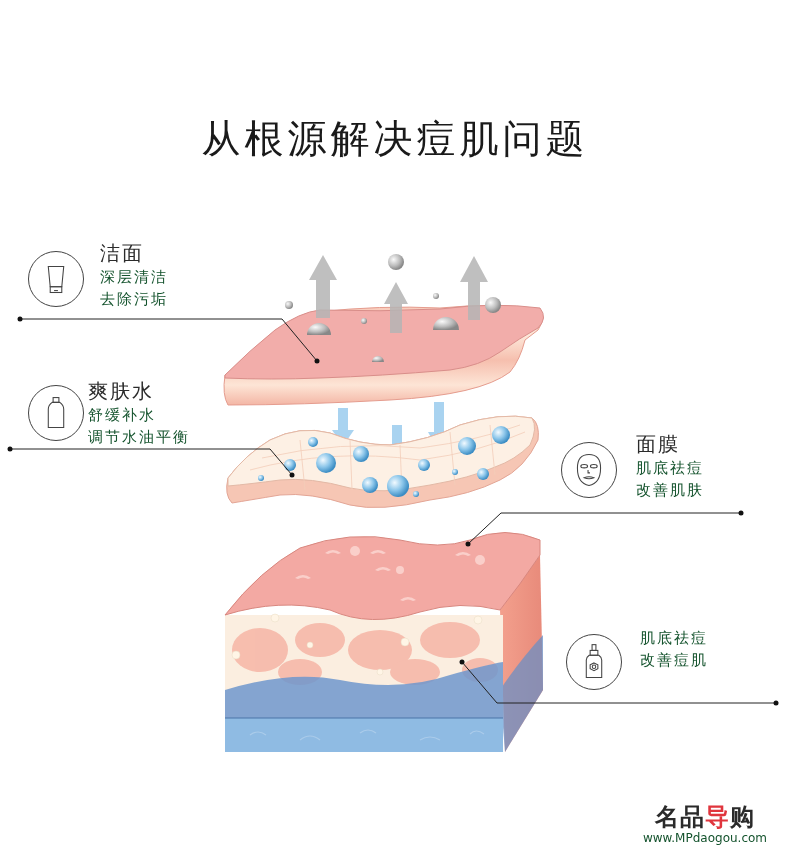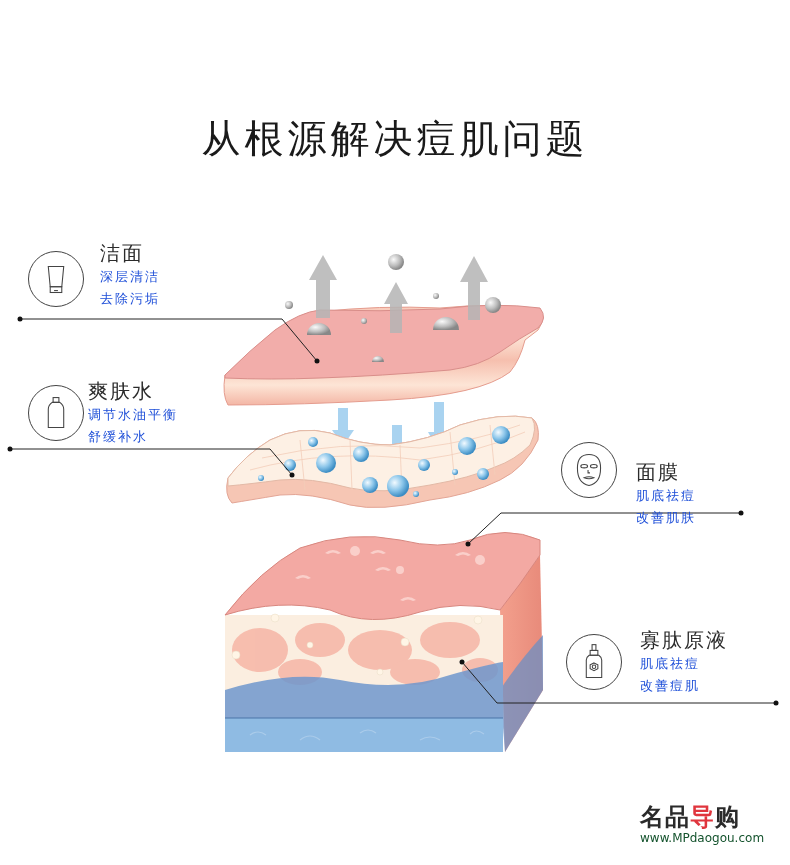--- a/index.html
+++ b/index.html
@@ -3,25 +3,25 @@
 <meta charset="utf-8">
 <style>
   html, body { margin:0; padding:0; background:#ffffff; }
   body { width:790px; height:865px; position:relative; overflow:hidden;
          font-family:"DejaVu Sans", "Liberation Sans", sans-serif; color:#333; }
   .title { position:absolute; left:0; width:790px; top:112px; text-align:center;
            font-size:39px; letter-spacing:4px; color:#1a1a1a; font-weight:normal; }
   .illus { position:absolute; left:0; top:0; width:790px; height:865px; }
   .label { position:absolute; text-align:left; }
   .label .h { font-size:20px; color:#2b2b2b; letter-spacing:2px; line-height:26px; }
-  .label .s { font-size:13px; color:#1d4ed8; letter-spacing:2px; line-height:22px; }
+  .label .s { font-size:15px; color:#14532d; letter-spacing:2px; line-height:22px; }
   .icon-circle { position:absolute; width:56px; height:56px; border:1.2px solid #444;
                  border-radius:50%; box-sizing:border-box; background:#fff; }
   .icon-circle svg { position:absolute; left:0; top:0; width:100%; height:100%; }
-  .watermark { position:absolute; left:640px; top:803px; width:130px; text-align:left; }
+  .watermark { position:absolute; left:640px; top:803px; width:130px; text-align:center; }
   .wm-logo { font-size:24px; font-weight:bold; color:#2a2a2a; letter-spacing:1px; line-height:28px; }
   .wm-logo .red { color:#e0353d; }
   .wm-url { font-size:12px; color:#14532d; line-height:14px; }
 </style>
 </head>
 <body>
 
 <div class="title">从根源解决痘肌问题</div>
 
 <svg class="illus" viewBox="0 0 790 865" xmlns="http://www.w3.org/2000/svg">
@@ -181,54 +181,53 @@
 <div class="icon-circle" style="left:28px;top:385px;">
   <svg viewBox="0 0 56 56">
       <g fill="none" stroke="#444" stroke-width="1.1">
     <rect x="25" y="12" width="6" height="5"></rect>
         <path d="M24,17 L32,17 Q36,20 36,24 L36,43 L20,43 L20,24 Q20,20 24,17 Z"></path>
       </g>
     </svg>
 </div>
 <div class="label" style="left:88px;top:378px;width:135px;">
   <div class="h">爽肤水</div>
+  <div class="s">舒缓补水</div>
   <div class="s">调节水油平衡</div>
-  <div class="s">舒缓补水</div>
 </div>
 
 <div class="icon-circle" style="left:561px;top:442px;">
   <svg viewBox="0 0 56 56">
       <g fill="none" stroke="#444" stroke-width="1.1">
     <path d="M28,12 Q40,12 40,26 Q40,42 28,44 Q16,42 16,26 Q16,12 28,12 Z"></path>
     <ellipse cx="23" cy="24" rx="3.5" ry="1.8"></ellipse>
         <ellipse cx="33" cy="24" rx="3.5" ry="1.8"></ellipse>
     <path d="M27,28 L27,31 L29,31"></path>
         <path d="M23,36 Q28,34 33,36 Q28,38 23,36 Z"></path>
       </g>
     </svg>
 </div>
-<div class="label" style="left:636px;top:459px;width:100px;">
+<div class="label" style="left:636px;top:431px;width:100px;">
   <div class="h">面膜</div>
   <div class="s">肌底祛痘</div>
   <div class="s">改善肌肤</div>
 </div>
 
 <div class="icon-circle" style="left:566px;top:634px;">
   <svg viewBox="0 0 56 56">
       <g fill="none" stroke="#444" stroke-width="1.1">
     <rect x="26" y="10" width="4" height="6"></rect>
         <rect x="24" y="16" width="8" height="5"></rect>
     <path d="M23,21 L33,21 Q36,23 36,26 L36,44 L20,44 L20,26 Q20,23 23,21 Z"></path>
     <polygon points="28,29 32,31 32,35 28,37 24,35 24,31"></polygon>
         <circle cx="28" cy="33" r="1.8"></circle>
       </g>
     </svg>
 </div>
 <div class="label" style="left:640px;top:627px;width:110px;">
-  <div class="h">寡肽原液</div>
   <div class="s">肌底祛痘</div>
   <div class="s">改善痘肌</div>
 </div>
 
 <div class="watermark">
   <div class="wm-logo">
     <span>名品</span><span class="red">导</span><span>购</span>
   </div>
   <div class="wm-url">www.MPdaogou.com</div>
 </div>

